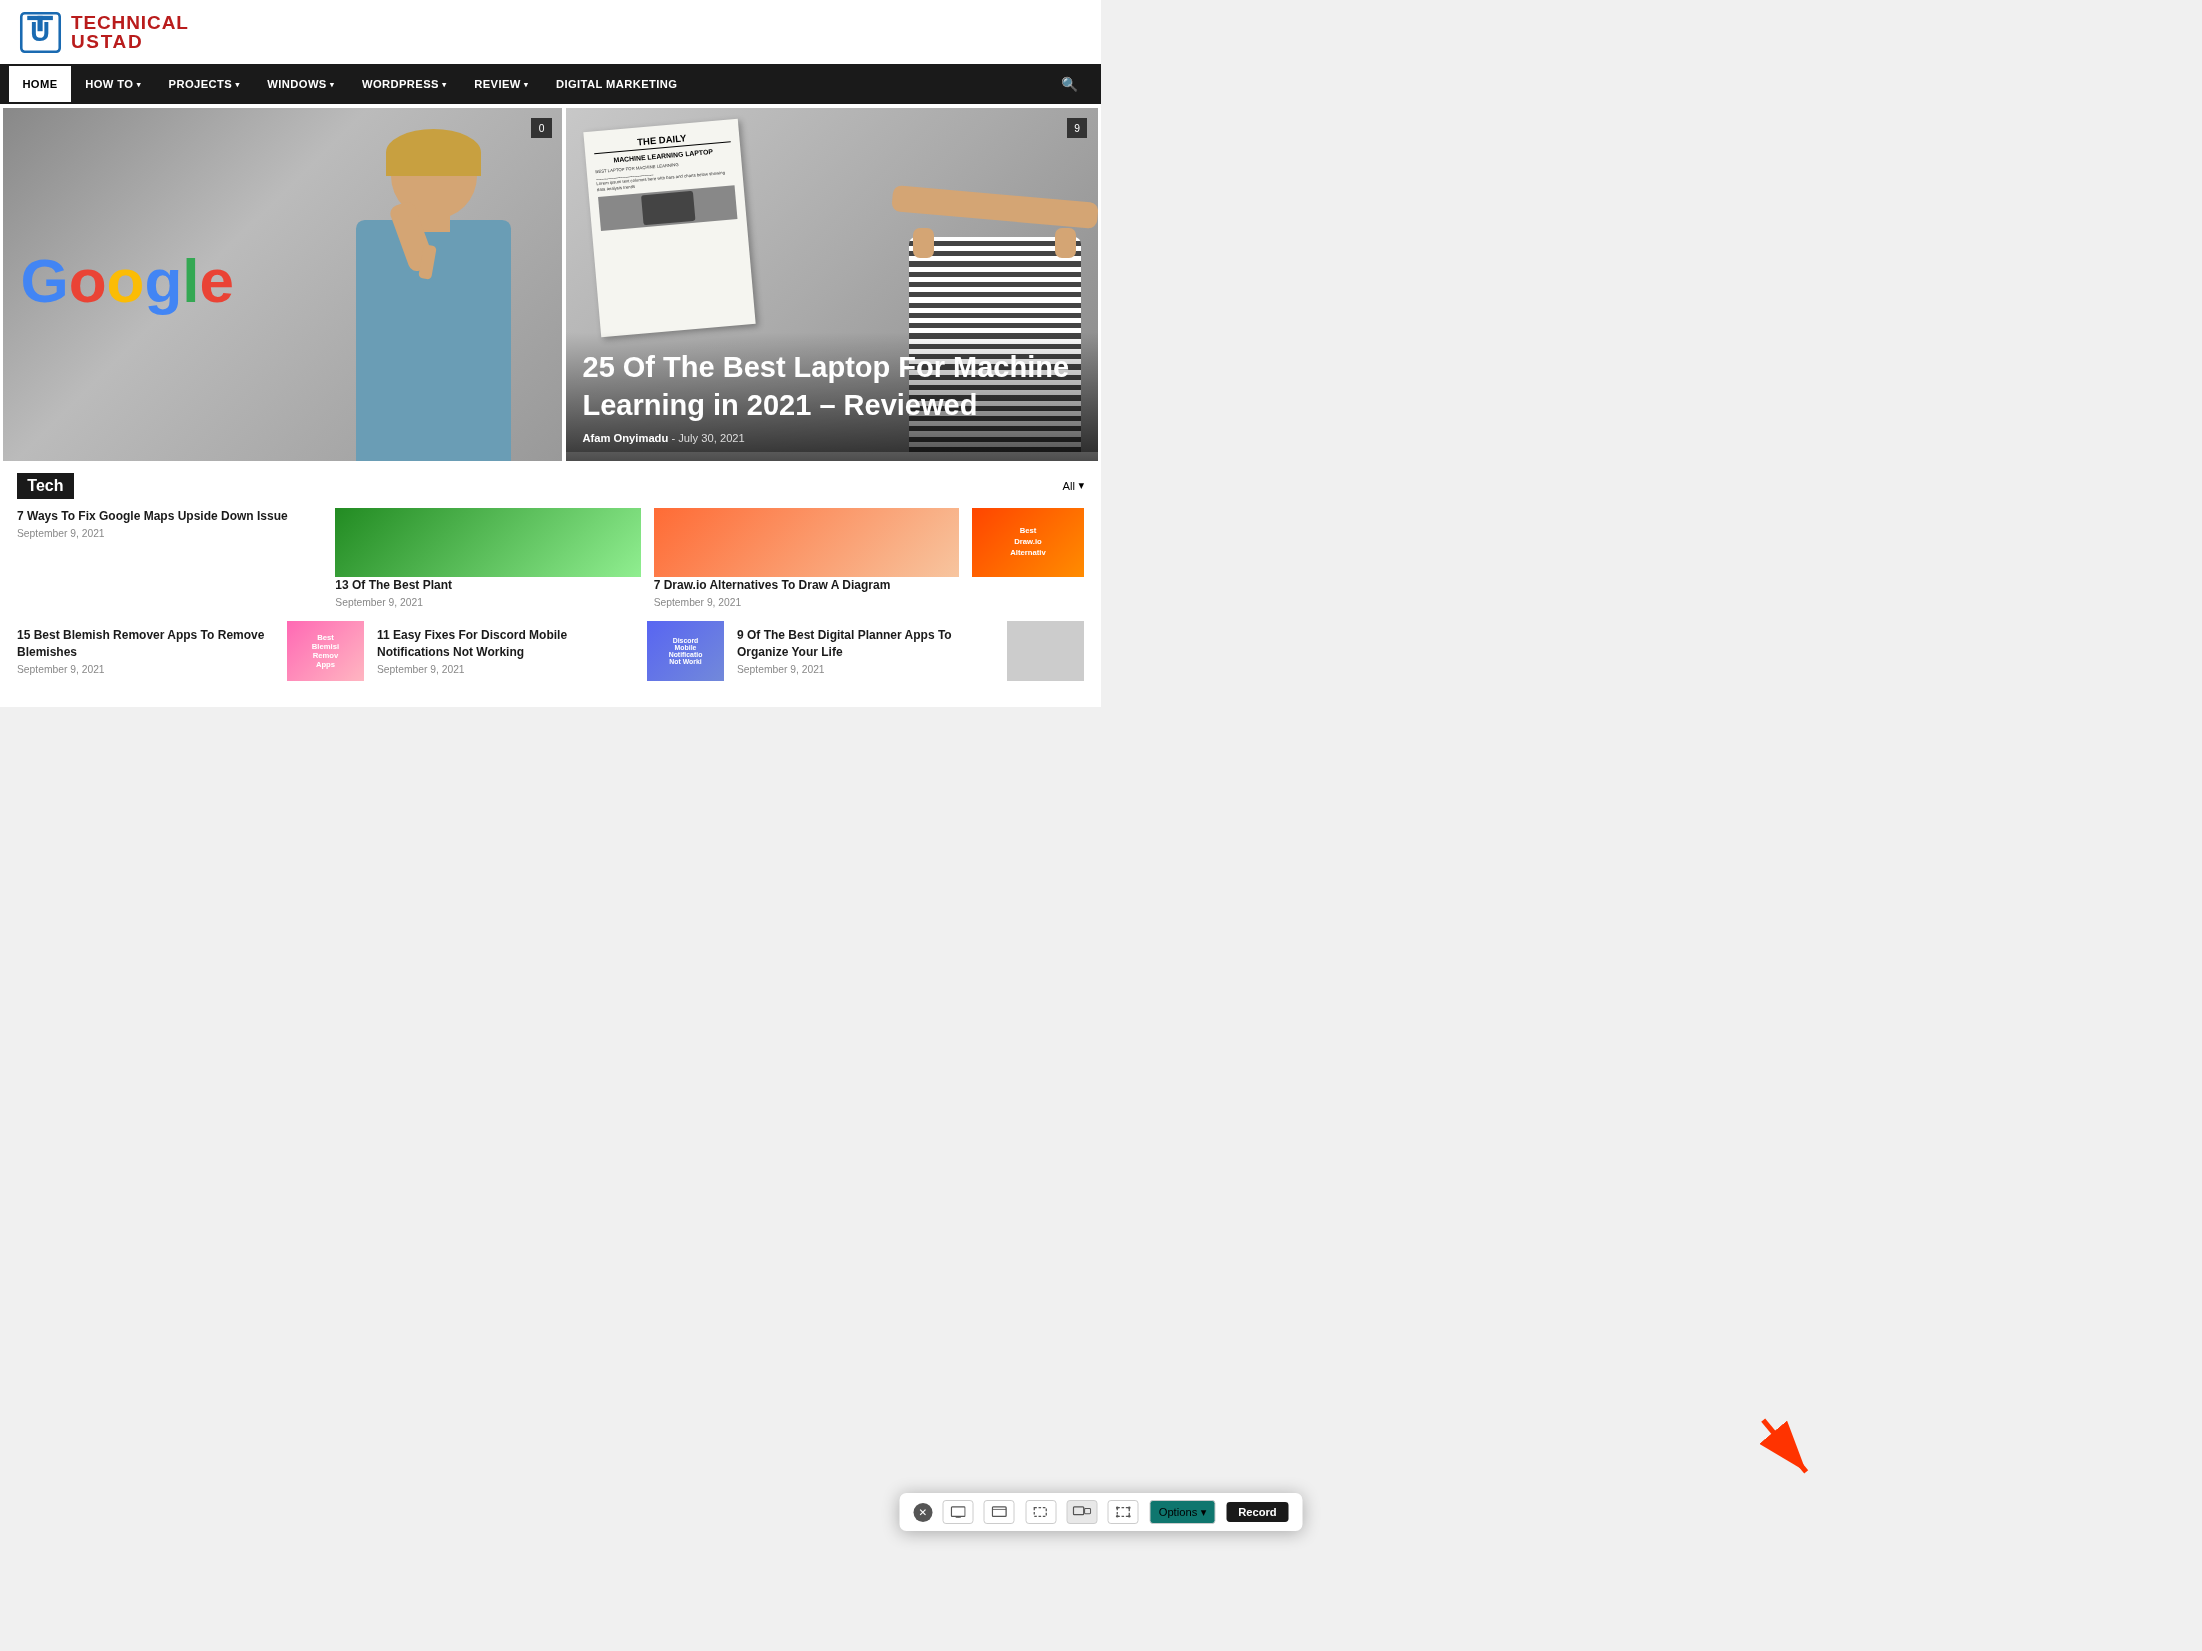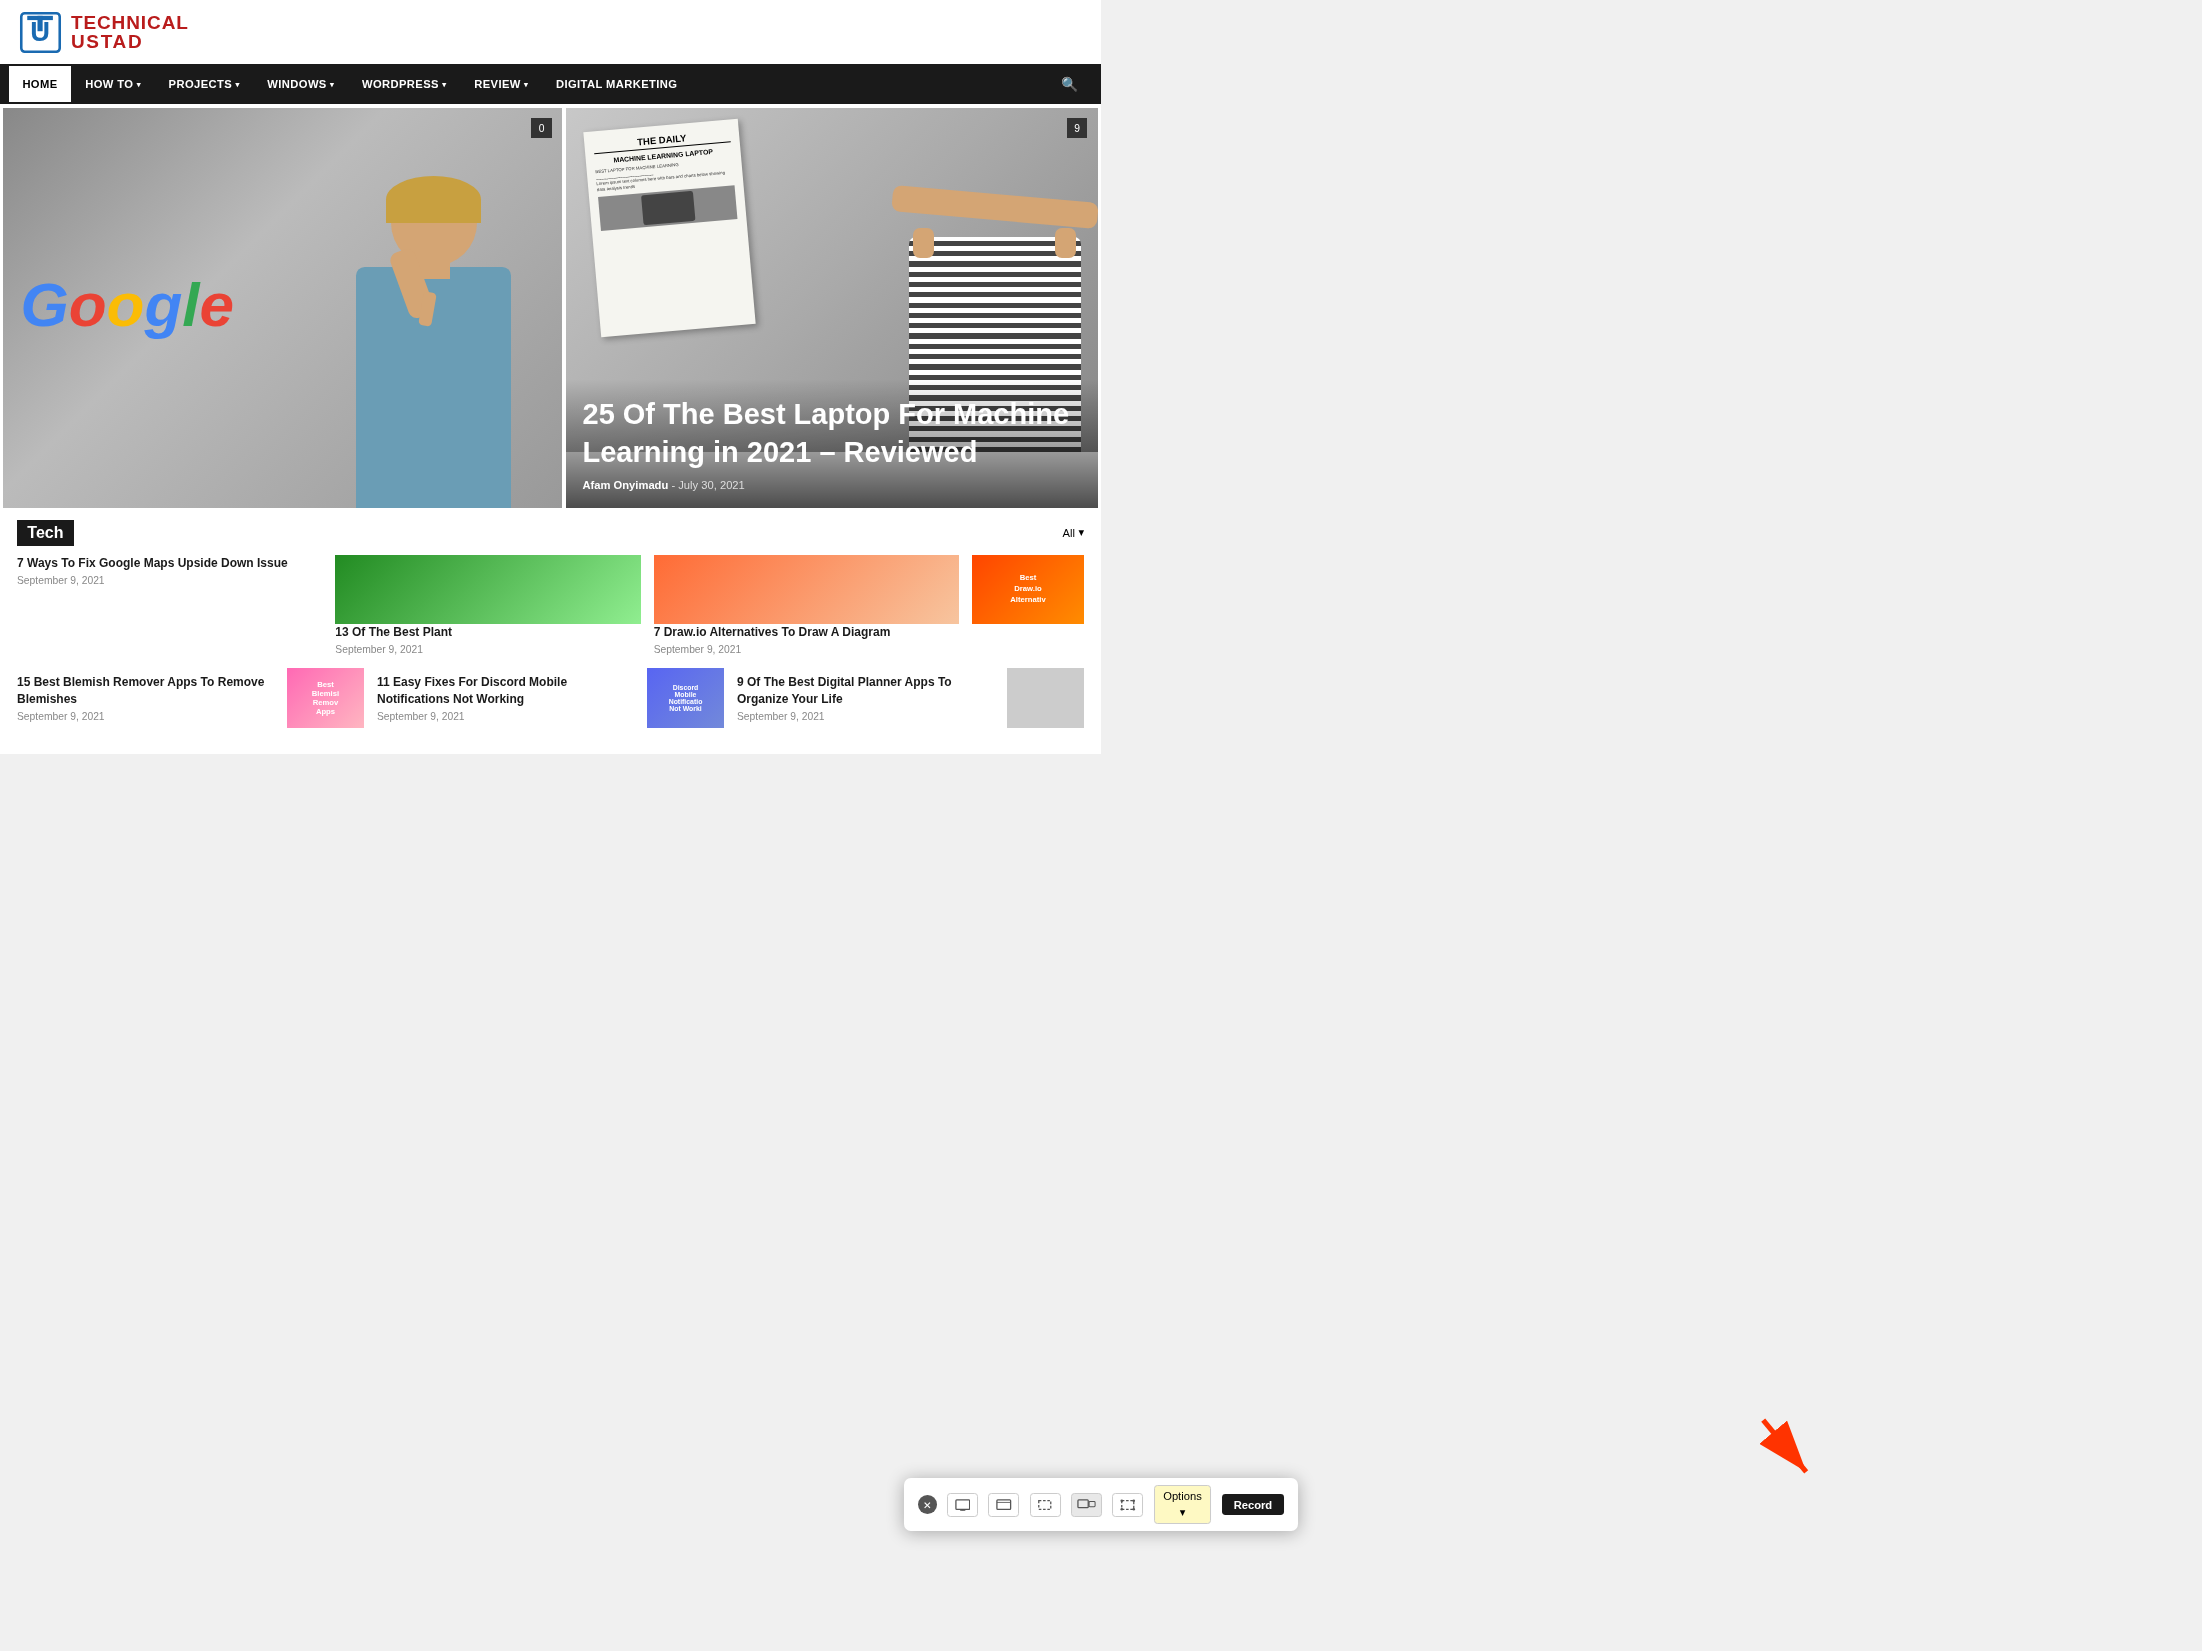--- a/index.html
+++ b/index.html
@@ -21,21 +21,21 @@
     .nav-search { margin-left: auto; color: #fff; font-size: 13.8px; padding: 12px 13.8px; cursor: pointer; }
 
     
     .hero { display: flex; gap: 3.4px; margin: 3.4px; }
     .hero-card { position: relative; overflow: hidden; flex: 1; }
     .hero-card .badge { position: absolute; top: 10.3px; right: 10.3px; background: #333; color: #fff; font-size: 10.3px; width: 20.6px; height: 20.6px; display: flex; align-items: center; justify-content: center; z-index: 2; }
     .hero-card .hero-overlay { position: absolute; bottom: 0; left: 0; right: 0; padding: 17px; background: linear-gradient(transparent, rgba(0,0,0,0.7)); color: #fff; }
     .hero-card .hero-title { font-size: 29px; font-weight: 700; line-height: 1.3; margin-bottom: 6.9px; }
     .hero-card .hero-meta { font-size: 11.2px; color: #ddd; }
     .hero-card .hero-meta .author { font-weight: 600; color: #fff; }
-    .hero-left-bg { width: 100%; height: 400px; background: linear-gradient(135deg, #888 0%, #bbb 40%, #999 100%); display: flex; align-items: center; justify-content: center; position: relative; overflow: hidden; font-style: italic; }
+    .hero-left-bg { width: 100%; height: 353px; background: linear-gradient(135deg, #888 0%, #bbb 40%, #999 100%); display: flex; align-items: center; justify-content: center; position: relative; overflow: hidden; }
 
     
     .hero-right-bg { width: 100%; height: 344px; background: linear-gradient(135deg, #c8c8c8 0%, #aaa 50%, #888 100%); display: flex; align-items: center; justify-content: center; position: relative; overflow: hidden; }
     .newspaper-mock { background: #f5f5f0; width: 155px; height: 206px; padding: 8.6px; font-size: 5.2px; position: absolute; left: 26px; top: 17px; transform: rotate(-5deg); box-shadow: 2.6px 2.6px 6.9px rgba(0,0,0,0.3); }
     .newspaper-mock .np-title { font-size: 9.5px; font-weight: 900; text-align: center; border-bottom: 1.7px solid #000; margin-bottom: 4.3px; padding-bottom: 2.6px; }
     .newspaper-mock .np-sub { font-size: 6.9px; font-weight: 700; text-align: center; margin-bottom: 3.4px; }
 
     
     .content-area { padding: 8.6px 17px; }
     .section-header { display: flex; align-items: center; justify-content: space-between; margin-bottom: 8.6px; }
@@ -58,21 +58,21 @@
     .thumb-draw { background: linear-gradient(135deg, #FF6B35, #F7C59F); }
     .thumb-blemish { background: linear-gradient(135deg, #FF69B4, #FFB6C1); }
     .thumb-plant { background: linear-gradient(135deg, #228B22, #90EE90); }
     .thumb-laptop { background: linear-gradient(135deg, #FF4500, #FF8C00); }
 
     
     .toolbar-overlay { position: fixed; bottom: 120px; left: 50%; transform: translateX(-50%); background: #fff; border-radius: 6.9px; padding: 6.9px 13.8px; display: flex; align-items: center; gap: 10.3px; box-shadow: 0 1.7px 17px rgba(0,0,0,0.3); z-index: 100; }
     .toolbar-btn { width: 31px; height: 24px; border: 0.9px solid #ccc; border-radius: 3.4px; cursor: pointer; display: flex; align-items: center; justify-content: center; background: #fff; font-size: 12px; }
     .toolbar-btn.active { background: #e8e8e8; }
     .toolbar-close { width: 19px; height: 19px; background: #555; border-radius: 50%; color: #fff; display: flex; align-items: center; justify-content: center; font-size: 10.3px; cursor: pointer; }
-    .toolbar-options { background: #fef9c3; border: 0.9px solid #ccc; border-radius: 3.4px; padding: 4.3px 8.6px; font-size: 11.2px; cursor: pointer; display: flex; align-items: center; gap: 3.4px; flex-direction: column; }
+    .toolbar-options { background: #0f766e; border: 0.9px solid #ccc; border-radius: 3.4px; padding: 4.3px 8.6px; font-size: 11.2px; cursor: pointer; display: flex; align-items: center; gap: 3.4px; }
     .toolbar-record { background: #1a1a1a; color: #fff; border-radius: 3.4px; padding: 4.3px 12px; font-size: 11.2px; cursor: pointer; font-weight: 600; }
 
     
     .arrow-overlay { position: fixed; bottom: 159px; right: 370px; z-index: 101; }
 
     
     .article-with-thumb { display: flex; gap: 8.6px; align-items: center; margin-bottom: 4.3px; }
     .article-text { flex: 1; }
     .article-thumb-right { width: 77px; height: 60px; flex-shrink: 0; overflow: hidden; }
 

